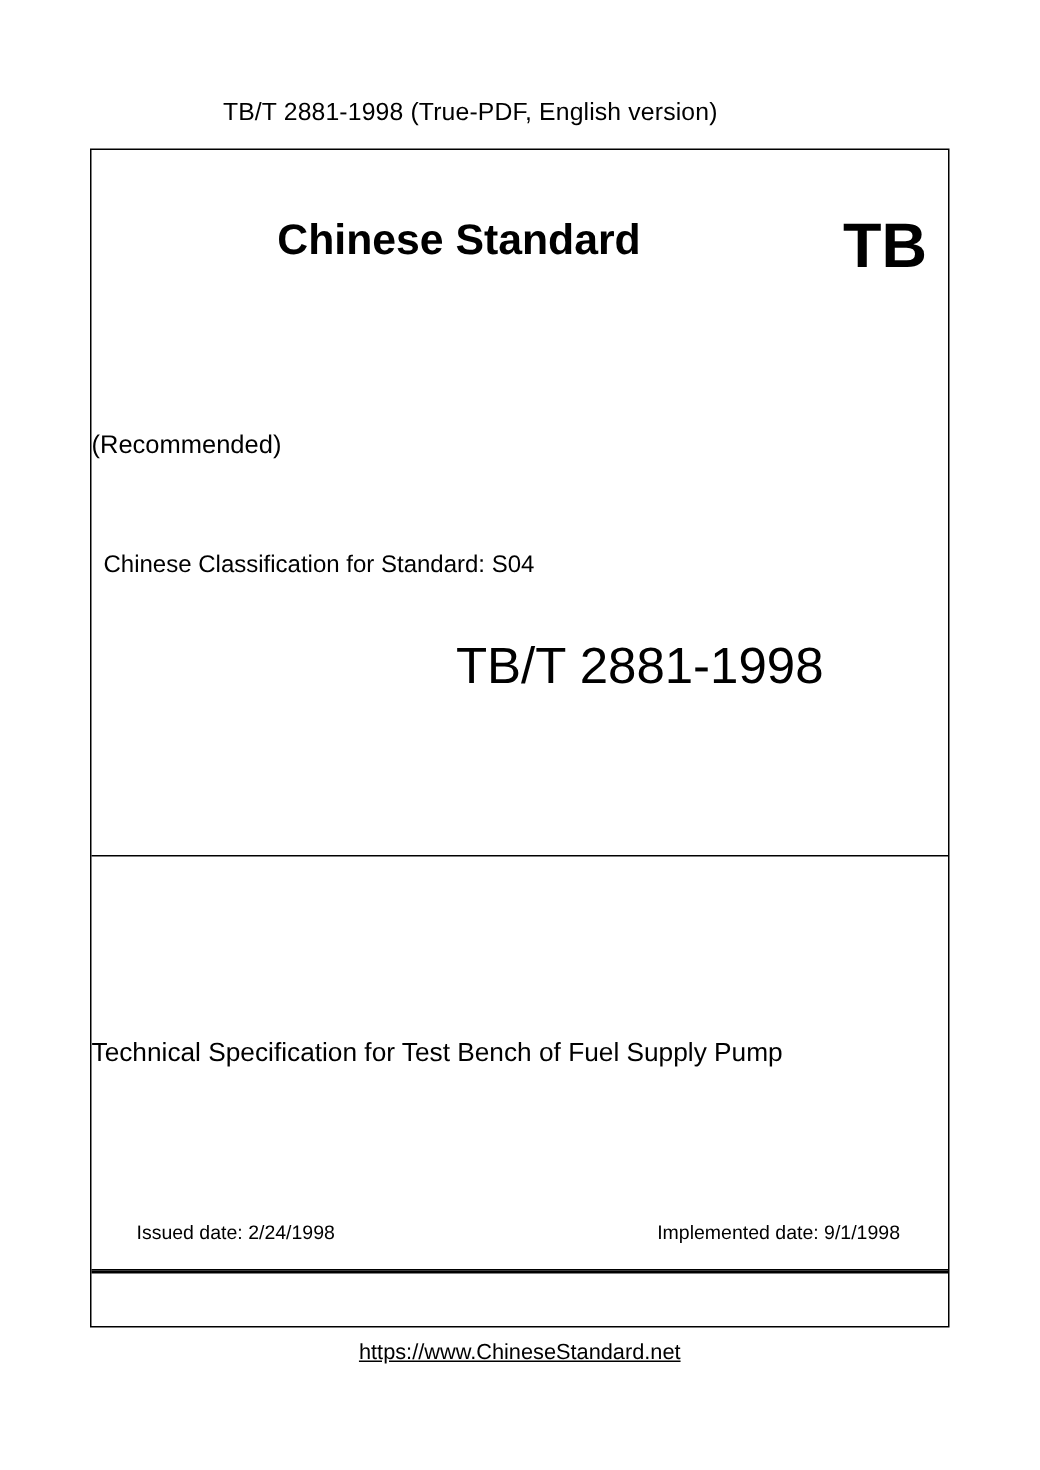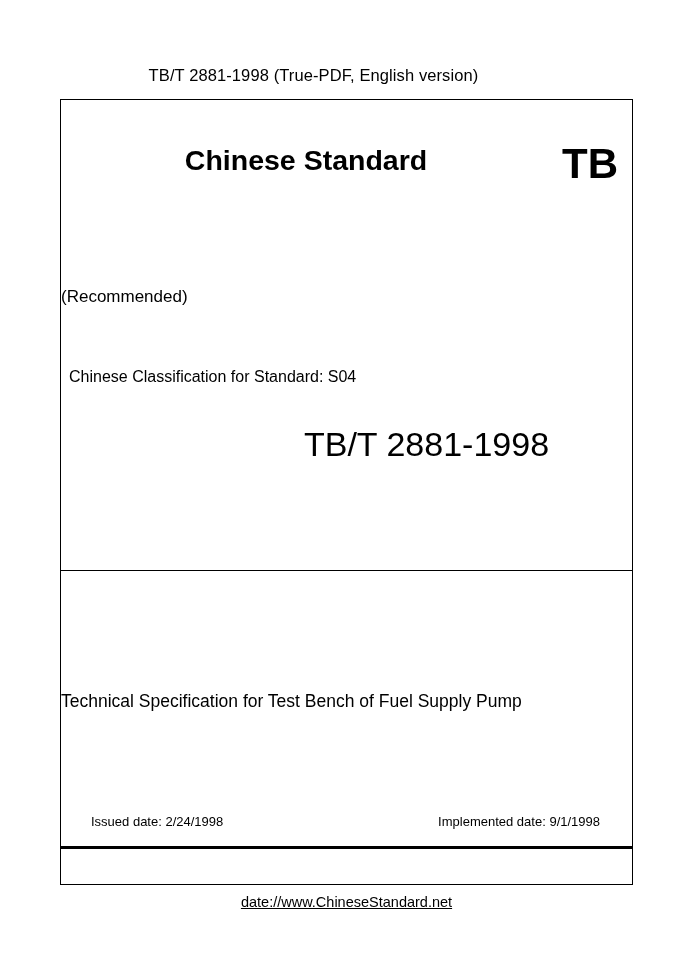--- a/index.html
+++ b/index.html
@@ -178,15 +178,15 @@
 
     <div class="lower-panel">
       <div class="title-en-2">Technical Specification for Test Bench of Fuel Supply Pump</div>
       <div class="issued-date">Issued date: 2/24/1998</div>
       <div class="implemented-date">Implemented date: 9/1/1998</div>
     </div>
 
     <div class="bottom-bar"></div>
   </div>
 
-  <div class="footer-url"><span>date://www.ChineseStandard.net</span></div>
+  <div class="footer-url"><span>https://www.ChineseStandard.net</span></div>
 
 </div>
 
 </body></html>

